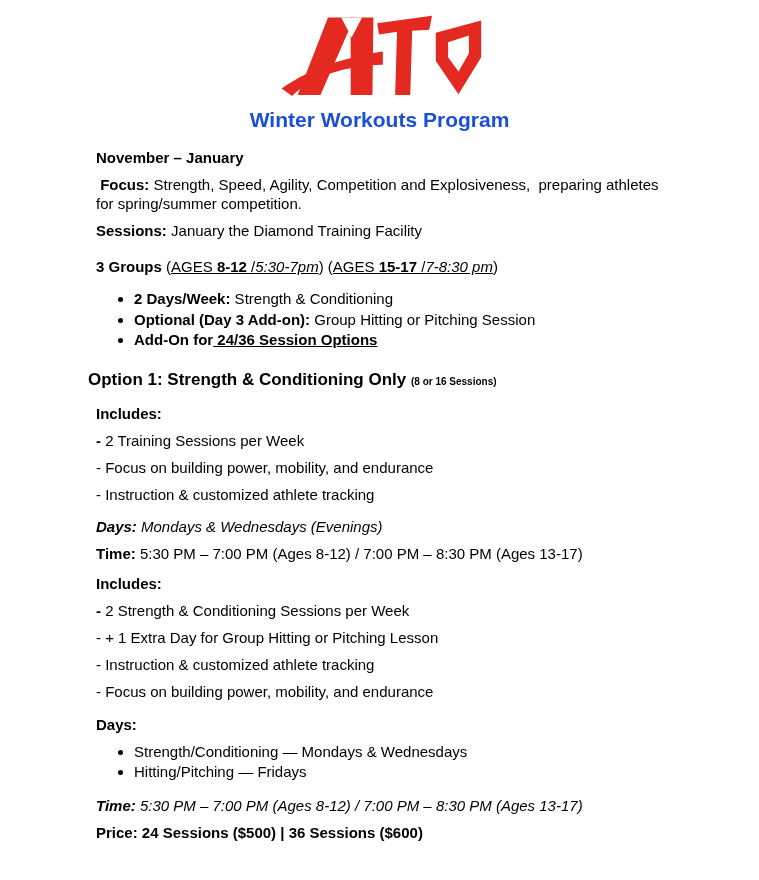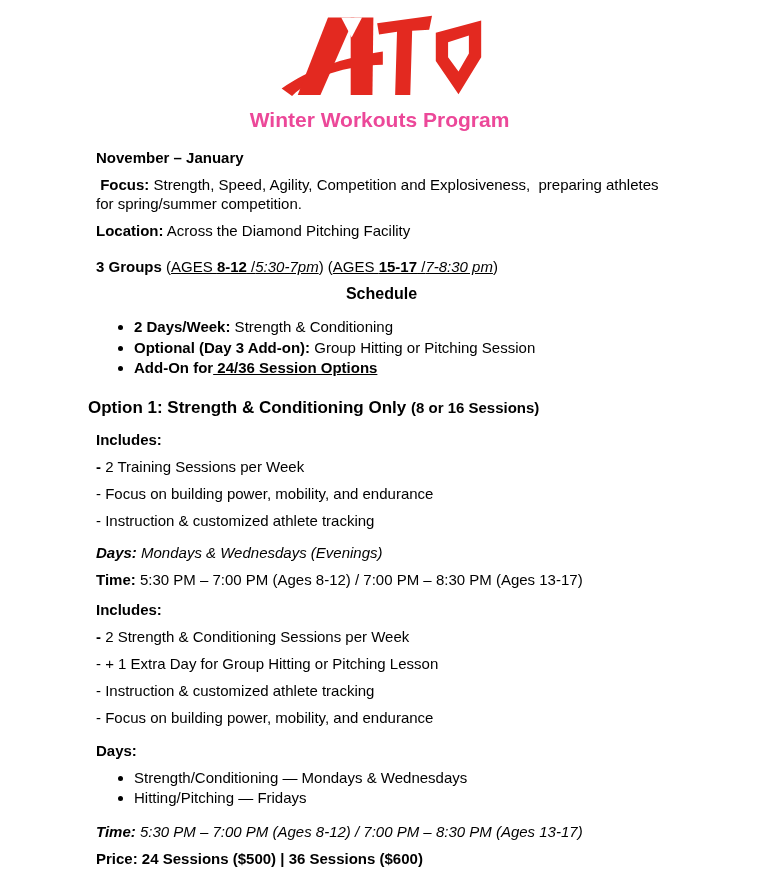--- a/index.html
+++ b/index.html
@@ -9,37 +9,37 @@
     background:#ffffff;
     color:#000;
     font-family:"Liberation Sans","DejaVu Sans",sans-serif;
     overflow:hidden;
   }
   .logo{display:block;margin:10px auto 0;width:206px;height:87px;}
   .title{
     margin:10px 0 0;
     text-align:center;
     font-size:21px;line-height:25px;
-    font-weight:bold;color:#ec4899;
+    font-weight:bold;color:#1d4ed8;
   }
   .content{margin:16px 84px 0 88px;font-size:15px;line-height:19px;}
   .content p{margin:8px;white-space:pre-wrap;}
   .b{font-weight:bold;}
   .u{text-decoration:underline;}
   .i{font-style:italic;}
   .groups-line{margin-top:17px !important;}
   .schedule-h{
     margin:16px 0 0;text-align:center;
     font-size:16px;line-height:20px;font-weight:bold;
     white-space:pre-wrap;
   }
   ul{list-style:disc;margin:13px 0 0;padding-left:46px;}
   ul li{line-height:20.5px;white-space:pre-wrap;}
   h2{margin:18px 0 0;font-size:17px;line-height:22px;font-weight:bold;white-space:pre-wrap;}
-  h2 .sub{font-size:15px;}
+  h2 .sub{font-size:10px;}
   .h2-opt2{margin-top:19px;}
   .lbl-line{margin-top:11px !important;}
   .block-gap{margin-top:13px !important;font-style:italic;}
   .days2-label{margin-top:14px !important;}
   .days2-list{margin-top:4px;}
 </style>
 </head>
 <body>
 
 <div class="page">
@@ -56,25 +56,24 @@
   </svg>
 
   <h1 class="title">Winter Workouts Program</h1>
 
   <div class="content">
 
     <p class="b">November – January</p>
 
     <p><span class="b"> Focus:</span><span> Strength, Speed, Agility, Competition and Explosiveness,  preparing athletes for spring/summer competition.</span></p>
 
-    <p><span class="b">Location:</span><span> Across the Diamond Pitching Facility</span></p>
+    <p><span class="b">Sessions:</span><span> January the Diamond Training Facility</span></p>
 
     <p class="groups-line"><span class="b">3 Groups</span><span> (</span><span class="u">AGES </span><span class="b u">8-12</span><span class="u"> /</span><span class="i u">5:30-7pm</span><span>)</span><span> (</span><span class="u">AGES </span><span class="b u">15-17</span><span class="u"> /</span><span class="i u">7-8:30 pm</span><span>)</span></p>
 
-    <p class="schedule-h">Schedule</p>
 
     <ul>
       <li><span class="b">2 Days/Week:</span><span> Strength &amp; Conditioning</span></li>
       <li><span class="b">Optional (Day 3 Add-on):</span><span> Group Hitting or Pitching Session</span></li>
       <li><span class="b">Add-On for</span><span class="b u"> 24/36 Session Options</span></li>
     </ul>
 
     <h2><span>Option 1: Strength &amp; Conditioning Only </span><span class="sub">(8 or 16 Sessions)</span></h2>
 
     <p class="b lbl-line">Includes:</p>

